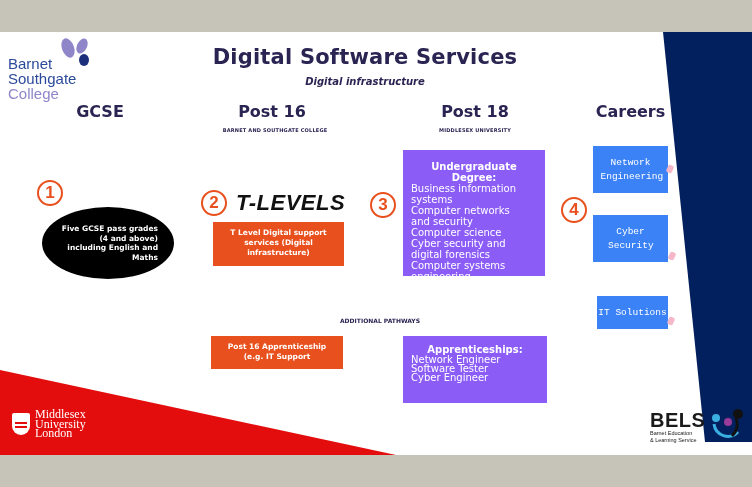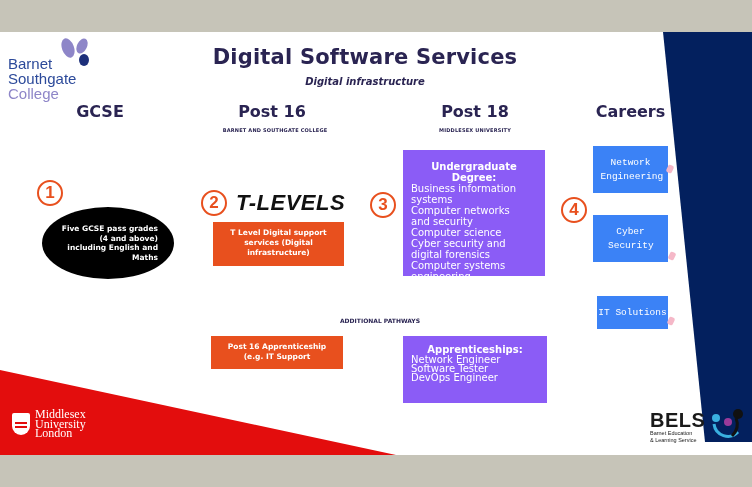--- a/index.html
+++ b/index.html
@@ -83,21 +83,21 @@
     <div style="width:110px">Computer networks and security</div>
     <div>Computer science</div>
     <div style="width:120px">Cyber security and digital forensics</div>
     <div>Computer systems engineering</div>
     <div>Information technology</div>
   </div>
   <div class="abs pbox" style="left:403px;top:304px;width:144px;height:67px;padding-top:8px">
     <div class="h">Apprenticeships:</div>
     <div style="line-height:9px">Network Engineer</div>
     <div style="line-height:9px">Software Tester</div>
-    <div style="line-height:9px">DevOps Engineer</div>
+    <div style="line-height:9px">Cyber Engineer</div>
   </div>
 
   <div class="abs rbox" style="left:593px;top:114px;width:75px;height:47px">
     <span style="width:60px">Network Engineering</span>
   </div>
   <div class="abs pin" style="left:667px;top:133px"></div>
   <div class="abs rbox" style="left:593px;top:183px;width:75px;height:47px">
     <span style="width:45px">Cyber Security</span>
   </div>
   <div class="abs pin" style="left:669px;top:220px"></div>

